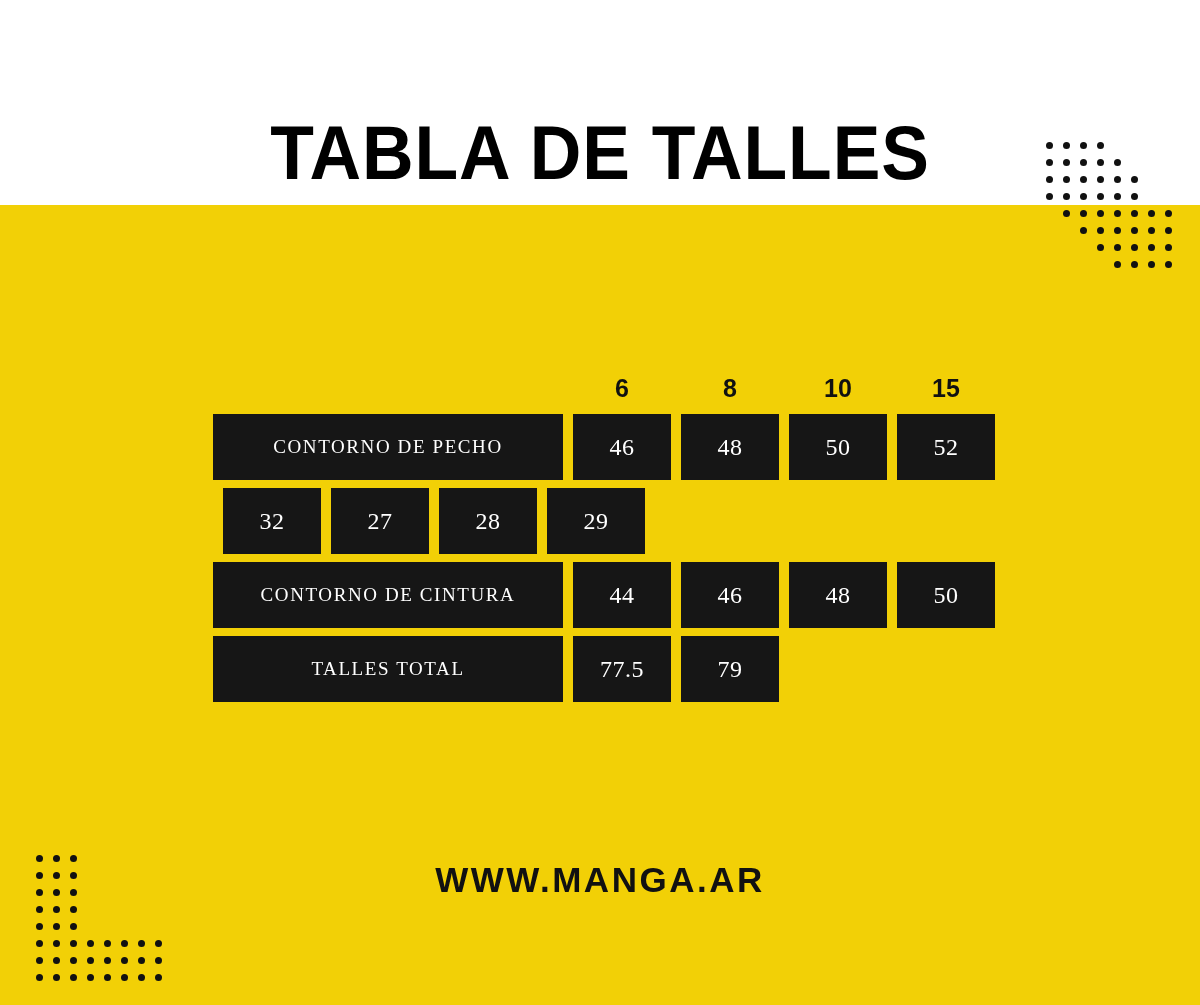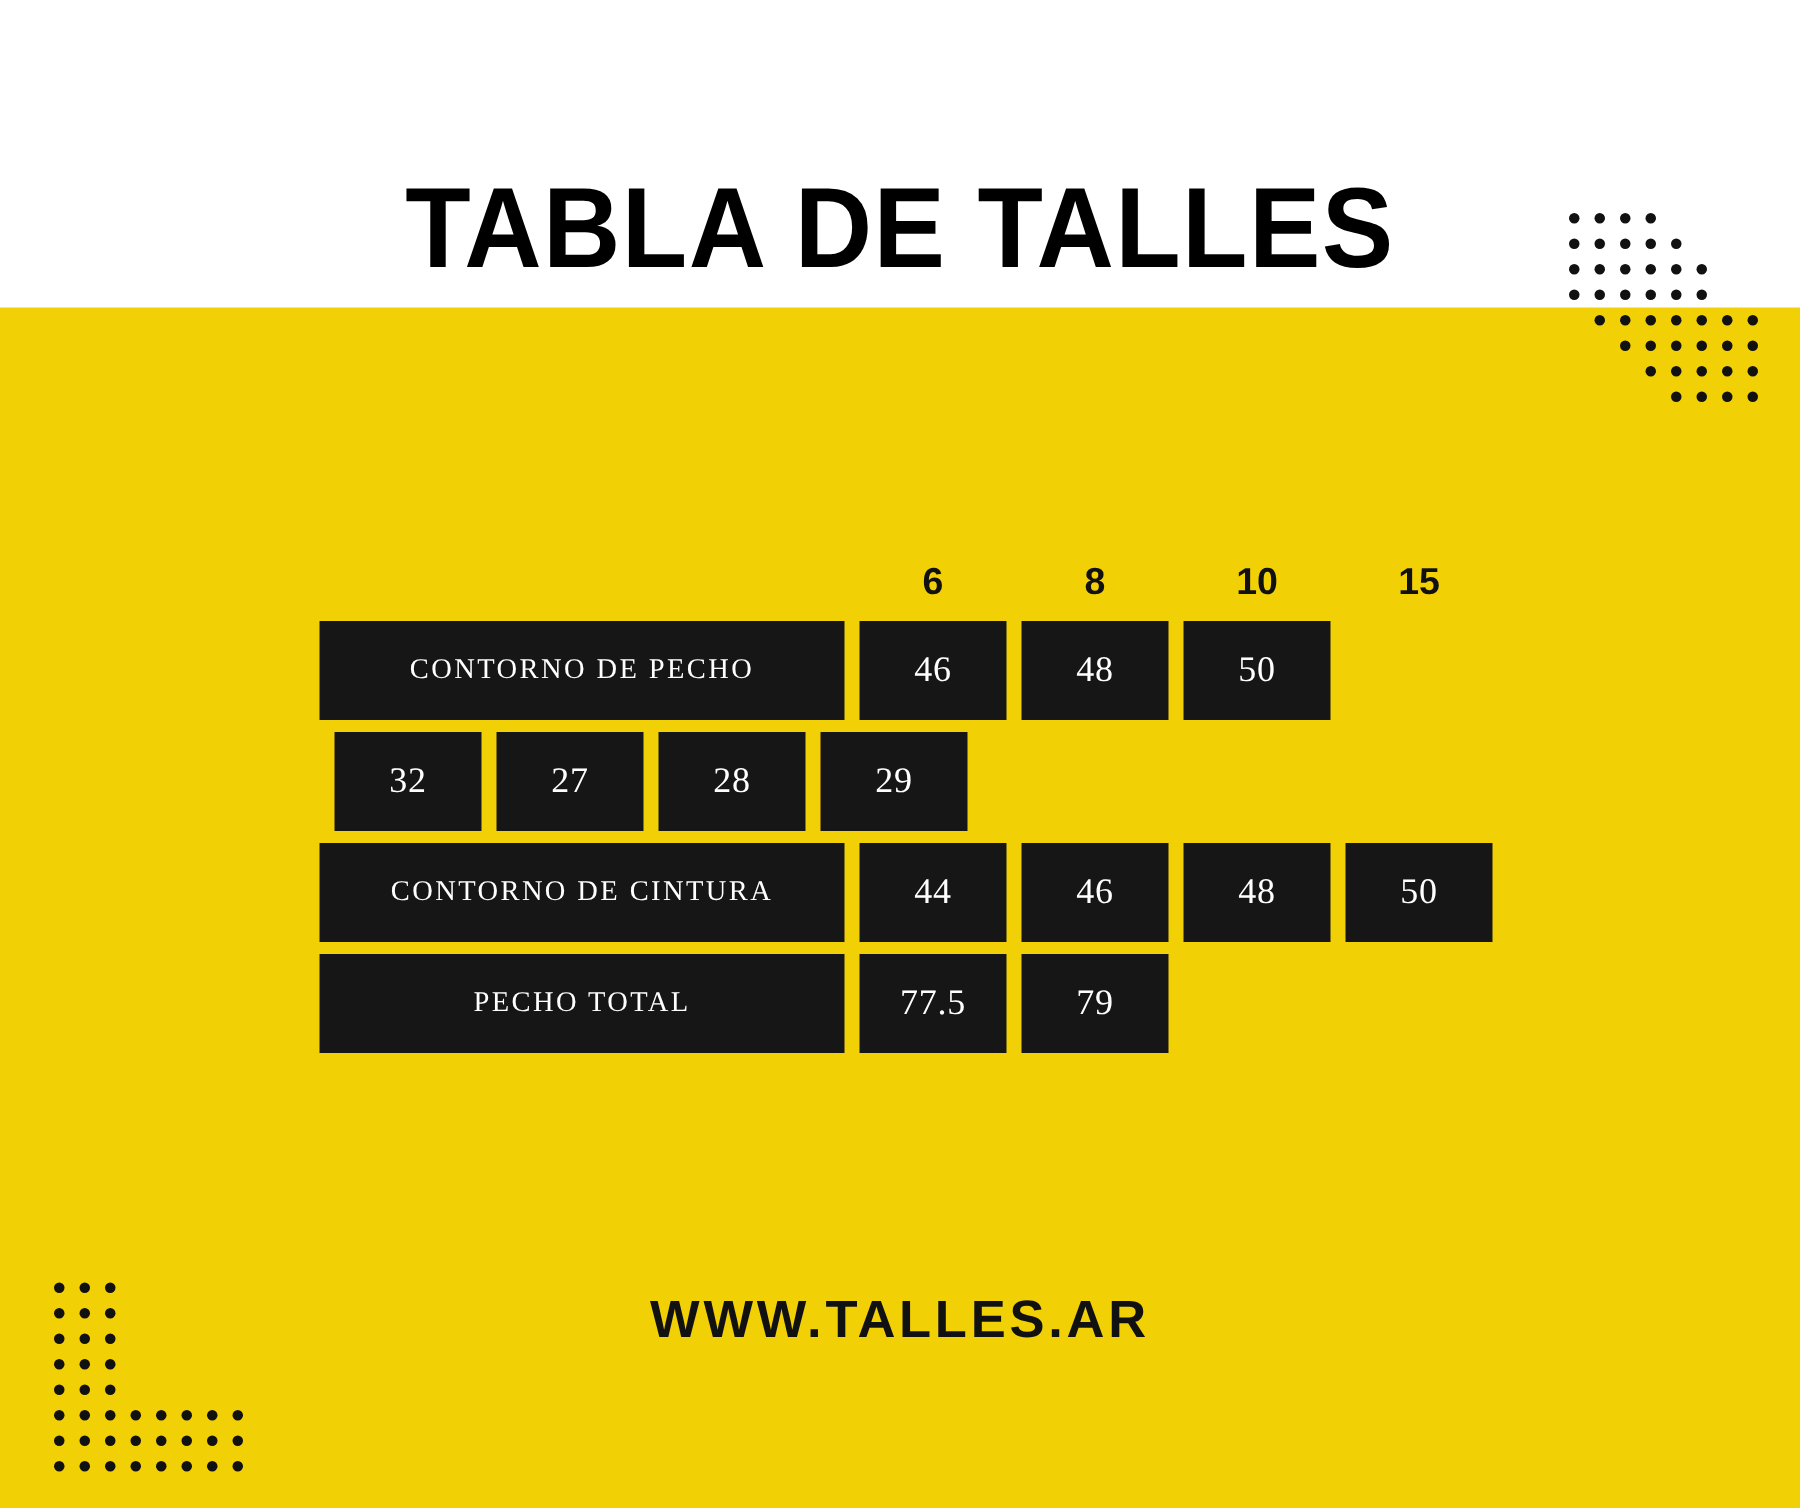--- a/index.html
+++ b/index.html
@@ -246,38 +246,39 @@
     <div class="header-cell">8</div>
     <div class="header-cell">10</div>
     <div class="header-cell">15</div>
   </div>
 
   <div class="table-row">
     <div class="row-label">CONTORNO DE PECHO</div>
     <div class="data-cell">46</div>
     <div class="data-cell">48</div>
     <div class="data-cell">50</div>
+    <div class="data-cell">52</div>
   </div>
 
   <div class="table-row">
     <div class="data-cell">32</div>
     <div class="data-cell">27</div>
     <div class="data-cell">28</div>
     <div class="data-cell">29</div>
   </div>
 
   <div class="table-row">
     <div class="row-label">CONTORNO DE CINTURA</div>
     <div class="data-cell">44</div>
     <div class="data-cell">46</div>
     <div class="data-cell">48</div>
     <div class="data-cell">50</div>
   </div>
 
   <div class="table-row">
-    <div class="row-label">PECHO TOTAL</div>
+    <div class="row-label">TALLES TOTAL</div>
     <div class="data-cell">77.5</div>
     <div class="data-cell">79</div>
   </div>
 
 </div>
 
-<div class="footer-url">WWW.TALLES.AR</div>
+<div class="footer-url">WWW.MANGA.AR</div>
 
 </body></html>

